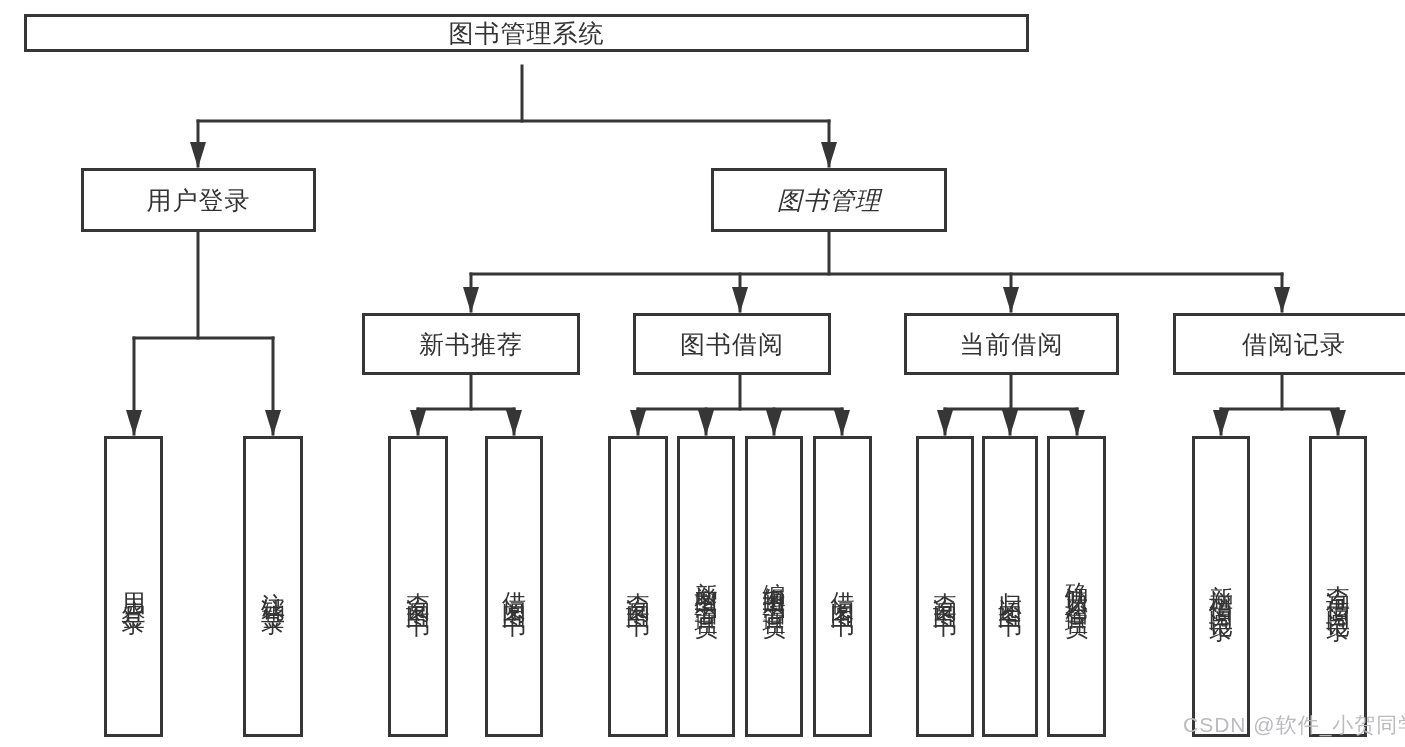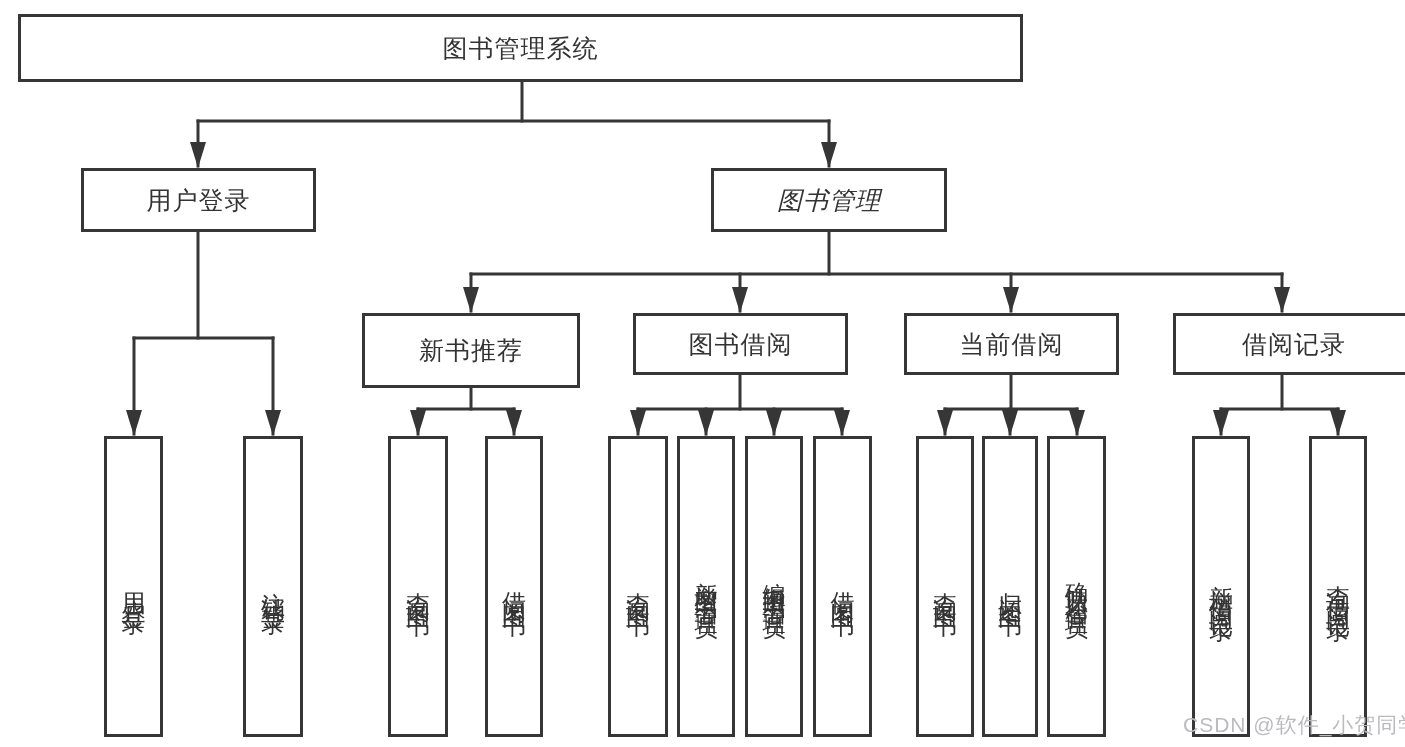--- a/index.html
+++ b/index.html
@@ -87,35 +87,35 @@
       <path d="M766,410 H782 L774,436 Z"></path>
       <path d="M834,410 H850 L842,436 Z"></path>
       <path d="M937,410 H953 L945,436 Z"></path>
       <path d="M1002,410 H1018 L1010,436 Z"></path>
       <path d="M1069,410 H1085 L1077,436 Z"></path>
       <path d="M1213,410 H1229 L1221,436 Z"></path>
       <path d="M1330,410 H1346 L1338,436 Z"></path>
     </g>
   </svg>
 
-  <div class="box" style="left:18px;top:14px;width:1005px;height:68px;">
+  <div class="box" style="left:24px;top:14px;width:1005px;height:38px;">
     <span class="hlabel">图书管理系统</span>
   </div>
 
   <div class="box" style="left:81px;top:168px;width:235px;height:64px;">
     <span class="hlabel">用户登录</span>
   </div>
   <div class="box" style="left:711px;top:168px;width:236px;height:64px;font-style:italic;">
     <span class="hlabel">图书管理</span>
   </div>
 
-  <div class="box" style="left:362px;top:313px;width:218px;height:75px;">
+  <div class="box" style="left:362px;top:313px;width:218px;height:62px;">
     <span class="hlabel">新书推荐</span>
   </div>
-  <div class="box" style="left:633px;top:313px;width:215px;height:62px;justify-content:center;">
+  <div class="box" style="left:633px;top:313px;width:198px;height:62px;justify-content:center;">
     <span class="hlabel">图书借阅</span>
   </div>
   <div class="box" style="left:904px;top:313px;width:215px;height:62px;">
     <span class="hlabel">当前借阅</span>
   </div>
   <div class="box" style="left:1173px;top:313px;width:242px;height:62px;">
     <span class="hlabel">借阅记录</span>
   </div>
 
   <div class="box" style="left:104px;top:436px;width:59px;height:301px;">

